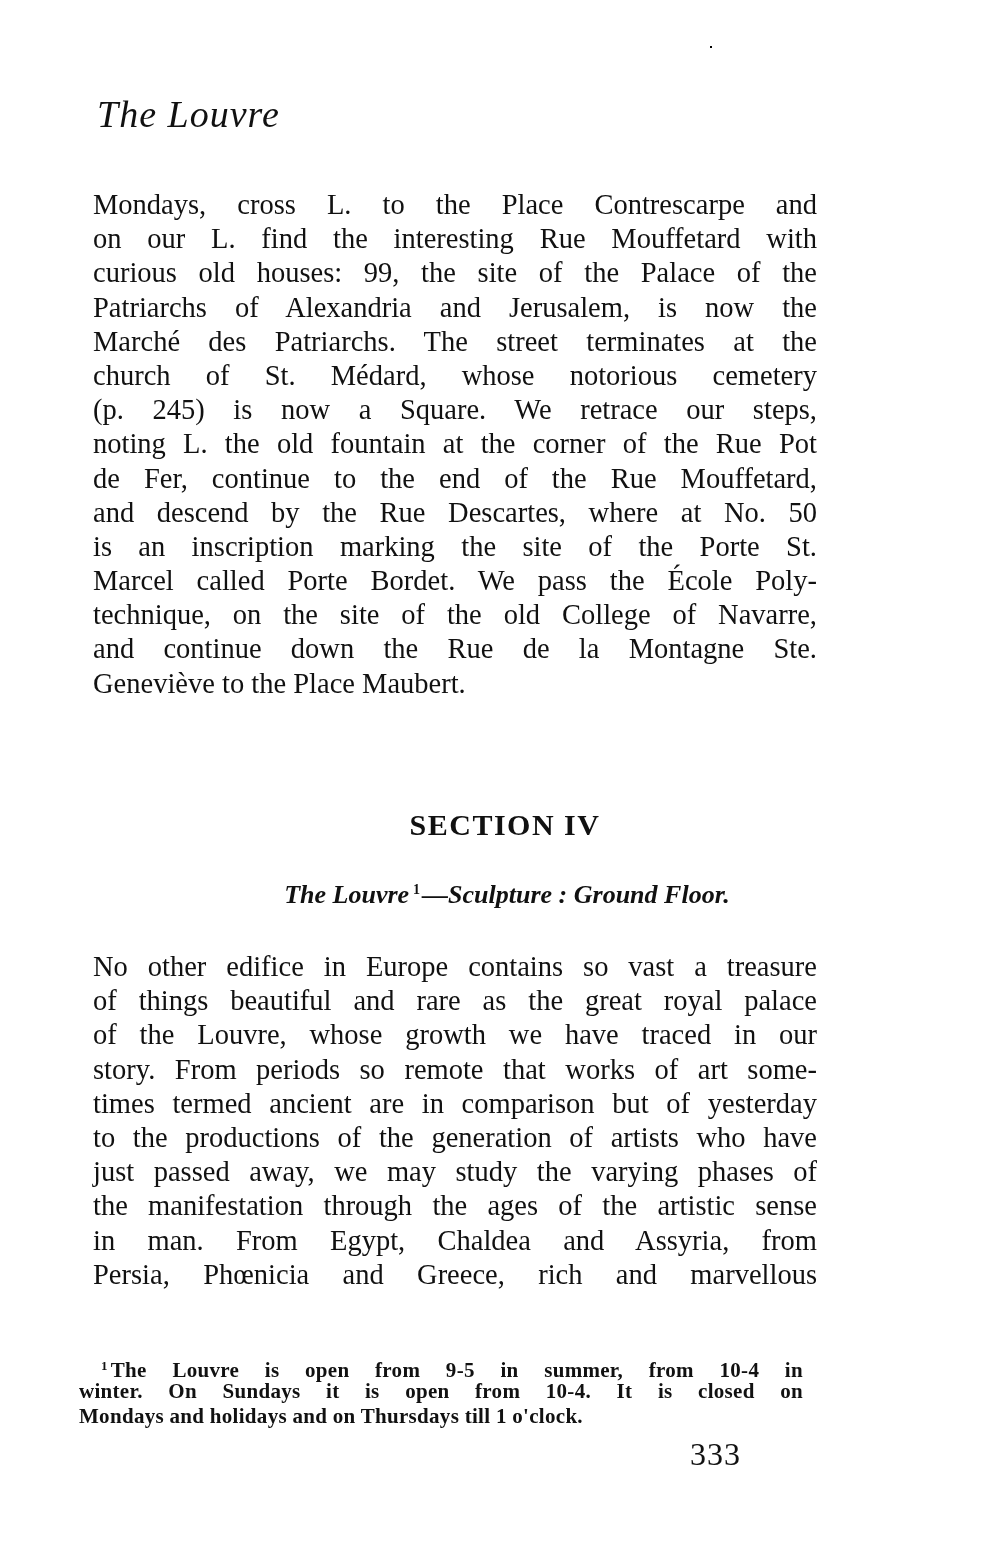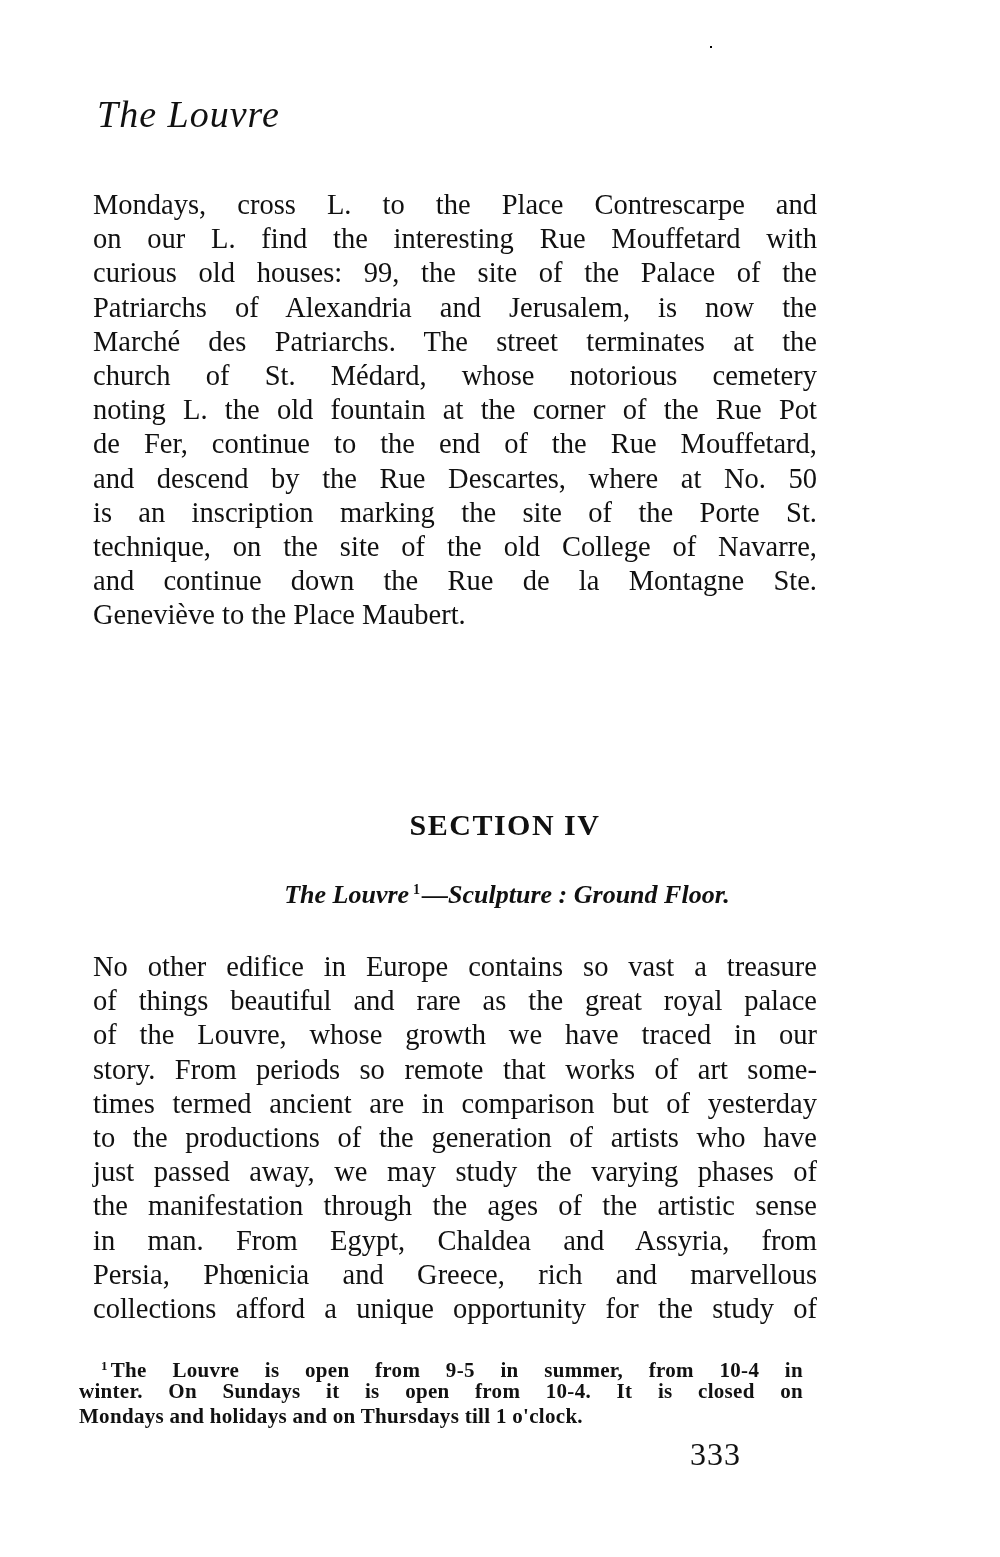--- a/index.html
+++ b/index.html
@@ -128,45 +128,46 @@
 
 <h1 class="running-head">The Louvre</h1>
 
 <div class="para para-1">
   <span class="line">Mondays, cross L. to the Place Contrescarpe and</span>
   <span class="line">on our L. find the interesting Rue Mouffetard with</span>
   <span class="line">curious old houses: 99, the site of the Palace of the</span>
   <span class="line">Patriarchs of Alexandria and Jerusalem, is now the</span>
   <span class="line">Marché des Patriarchs.  The street terminates at the</span>
   <span class="line">church of St. Médard, whose notorious cemetery</span>
+  <span class="line">(p. 245) is now a Square.  We retrace our steps,</span>
   <span class="line">noting L. the old fountain at the corner of the Rue Pot</span>
   <span class="line">de Fer, continue to the end of the Rue Mouffetard,</span>
   <span class="line">and descend by the Rue Descartes, where at No. 50</span>
   <span class="line">is an inscription marking the site of the Porte St.</span>
+  <span class="line">Marcel called Porte Bordet.  We pass the École Poly-</span>
   <span class="line">technique, on the site of the old College of Navarre,</span>
   <span class="line">and continue down the Rue de la Montagne Ste.</span>
   <span class="line last">Geneviève to the Place Maubert.</span>
 </div>
 
 <h2 class="section-heading">SECTION IV</h2>
 
 <h3 class="section-subtitle"><span>The Louvre</span><sup>1</sup><span>—Sculpture : Ground Floor.</span></h3>
 
 <div class="para para-2">
   <span class="line">No other edifice in Europe contains so vast a treasure</span>
   <span class="line">of things beautiful and rare as the great royal palace</span>
   <span class="line">of the Louvre, whose growth we have traced in our</span>
   <span class="line">story.  From periods so remote that works of art some-</span>
   <span class="line">times termed ancient are in comparison but of yesterday</span>
   <span class="line">to the productions of the generation of artists who have</span>
   <span class="line">just passed away, we may study the varying phases of</span>
   <span class="line">the manifestation through the ages of the artistic sense</span>
   <span class="line">in man.  From Egypt, Chaldea and Assyria, from</span>
   <span class="line">Persia, Phœnicia and Greece, rich and marvellous</span>
-  <span class="line">collections afford a unique opportunity for the study of</span>
 </div>
 
 <div class="footnote">
   <span class="line first"><sup>1</sup><span>The Louvre is open from 9-5 in summer, from 10-4 in</span></span>
   <span class="line">winter.  On Sundays it is open from 10-4.  It is closed on</span>
   <span class="line last">Mondays and holidays and on Thursdays till 1 o'clock.</span>
 </div>
 
 <div class="page-number">333</div>
 

